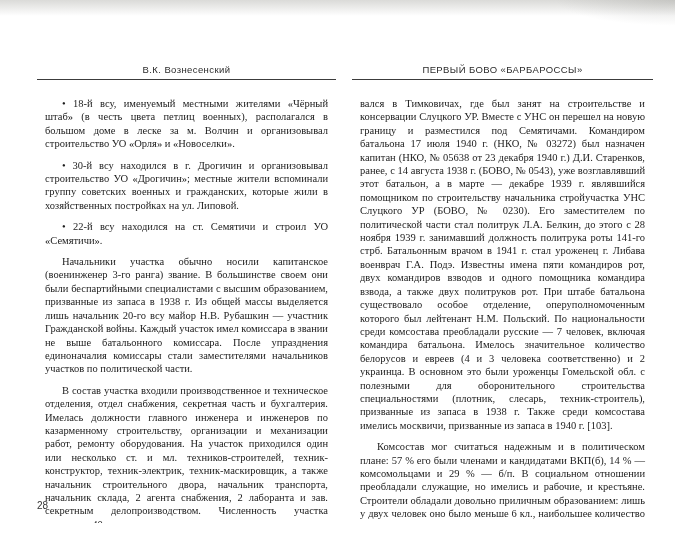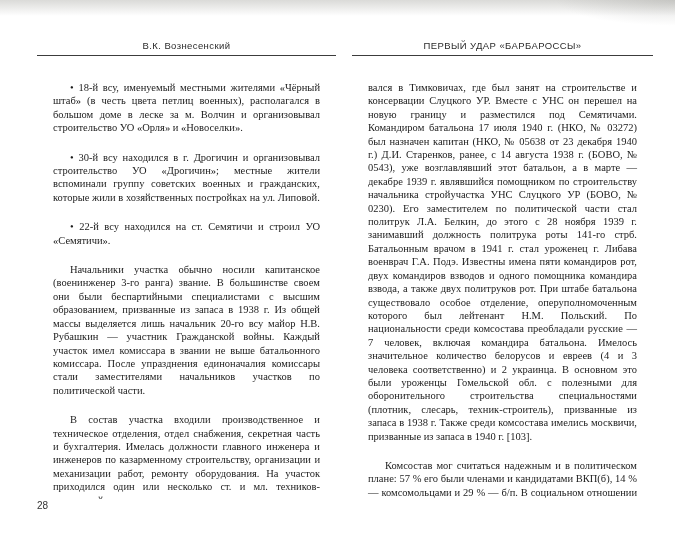--- a/index.html
+++ b/index.html
@@ -39,37 +39,38 @@
   .page-left  { left: 37px;  width: 299px; }
   .page-right { left: 352px; width: 301px; }
   .running-head {
     font-family: "Liberation Sans", sans-serif;
     font-size: 9.5px;
     letter-spacing: 0.4px;
     color: var(--head);
     text-align: center;
     padding-bottom: 4px;
     white-space: nowrap;
+    margin-top: 24px;
   }
   .head-rule {
     border: 0;
     border-top: 1.2px solid var(--rule);
     margin: 0 0 9px 0;
   }
   .body-text {
     font-size: 10.5px;
     line-height: 13.4px;
     color: var(--text);
     text-align: justify;
     hyphens: auto;
     -webkit-hyphens: auto;
     height: 434px;
     overflow: hidden;
   }
-  .para { margin: 16px; text-indent: 17px; }
+  .para { margin: 8px; text-indent: 17px; }
   .para.no-indent { text-indent: 0; }
   .para b { font-weight: bold; }
   .page-number {
     position: absolute;
     top: 460px;
     left: 0; right: 0;
     text-align: left;
     font-family: "Liberation Sans", sans-serif;
     font-size: 10px;
     color: #333333;
@@ -90,20 +91,20 @@
         <p class="para"><span>• 30-й всу находился в г. Дрогичин и организовывал строительство УО «Дрогичин»; местные жители вспоминали группу советских военных и гражданских, которые жили в хозяйственных постройках на ул. Липовой.</span></p>
         <p class="para"><span>• 22-й всу находился на ст. Семятичи и строил УО «Семятичи».</span></p>
         <p class="para"><span>Начальники участка обычно носили капитанское (военинженер 3-го ранга) звание. В большинстве своем они были беспартийными специалистами с высшим образованием, призванные из запаса в 1938 г. Из общей массы выделяется лишь начальник 20-го всу майор Н.В. Рубашкин — участник Гражданской войны. Каждый участок имел комиссара в звании не выше батальонного комиссара. После упразднения единоначалия комиссары стали заместителями начальников участков по политической части.</span></p>
         <p class="para"><span>В состав участка входили производственное и техническое отделения, отдел снабжения, секретная часть и бухгалтерия. Имелась должности главного инженера и инженеров по казарменному строительству, организации и механизации работ, ремонту оборудования. На участок приходился один или несколько ст. и мл. техников-строителей, техник-конструктор, техник-электрик, техник-маскировщик, а также начальник строительного двора, начальник транспорта, начальник склада, 2 агента снабжения, 2 лаборанта и зав. секретным делопроизводством. Численность участка достигала 40 человек.</span></p>
         <p class="para"><span>Основной рабочей особое УНС Брест-Литовского УР стал </span><b>141-й строительный батальон</b><span> (стрб). Он был сформирован по штату № 49/402-Б — примерно 1000 человек [159]. Ранее он дислоциро-</span></p>
       </div>
     <div class="page-number">28</div>
   </div>
 
   <div class="page page-right">
-    <div class="running-head">ПЕРВЫЙ УДАР «БАРБАРОССЫ»</div>
+    <div class="running-head">ПЕРВЫЙ БОВО «БАРБАРОССЫ»</div>
     <hr class="head-rule">
     <div class="body-text">
         <p class="para no-indent"><span>вался в Тимковичах, где был занят на строительстве и консервации Слуцкого УР. Вместе с УНС он перешел на новую границу и разместился под Семятичами. Командиром батальона 17 июля 1940 г. (НКО, № 03272) был назначен капитан (НКО, № 05638 от 23 декабря 1940 г.) Д.И. Старенков, ранее, с 14 августа 1938 г. (БОВО, № 0543), уже возглавлявший этот батальон, а в марте — декабре 1939 г. являвшийся помощником по строительству начальника стройучастка УНС Слуцкого УР (БОВО, № 0230). Его заместителем по политической части стал политрук Л.А. Белкин, до этого с 28 ноября 1939 г. занимавший должность политрука роты 141-го стрб. Батальонным врачом в 1941 г. стал уроженец г. Либава военврач Г.А. Подэ. Известны имена пяти командиров рот, двух командиров взводов и одного помощника командира взвода, а также двух политруков рот. При штабе батальона существовало особое отделение, оперуполномоченным которого был лейтенант Н.М. Польский. По национальности среди комсостава преобладали русские — 7 человек, включая командира батальона. Имелось значительное количество белорусов и евреев (4 и 3 человека соответственно) и 2 украинца. В основном это были уроженцы Гомельской обл. с полезными для оборонительного строительства специальностями (плотник, слесарь, техник-строитель), призванные из запаса в 1938 г. Также среди комсостава имелись москвичи, призванные из запаса в 1940 г. [103].</span></p>
         <p class="para"><span>Комсостав мог считаться надежным и в политическом плане: 57 % его были членами и кандидатами ВКП(б), 14 % — комсомольцами и 29 % — б/п. В социальном отношении преобладали служащие, но имелись и рабочие, и крестьяне. Строители обладали довольно приличным образованием: лишь у двух человек оно было меньше 6 кл., наибольшее количество окончило 6—7 кл. школы, трое имели среднее (командир взвода младший лейтенант Б.Н. Манжетов, например, окончил строительный техникум), а инженер батальона, военинженер 3-го ранга В.А. Хайкин, мог похвастаться высшим образованием. В то же время многие командиры, в том числе</span></p>
       </div>
   </div>
 </div>
 
 </body></html>

